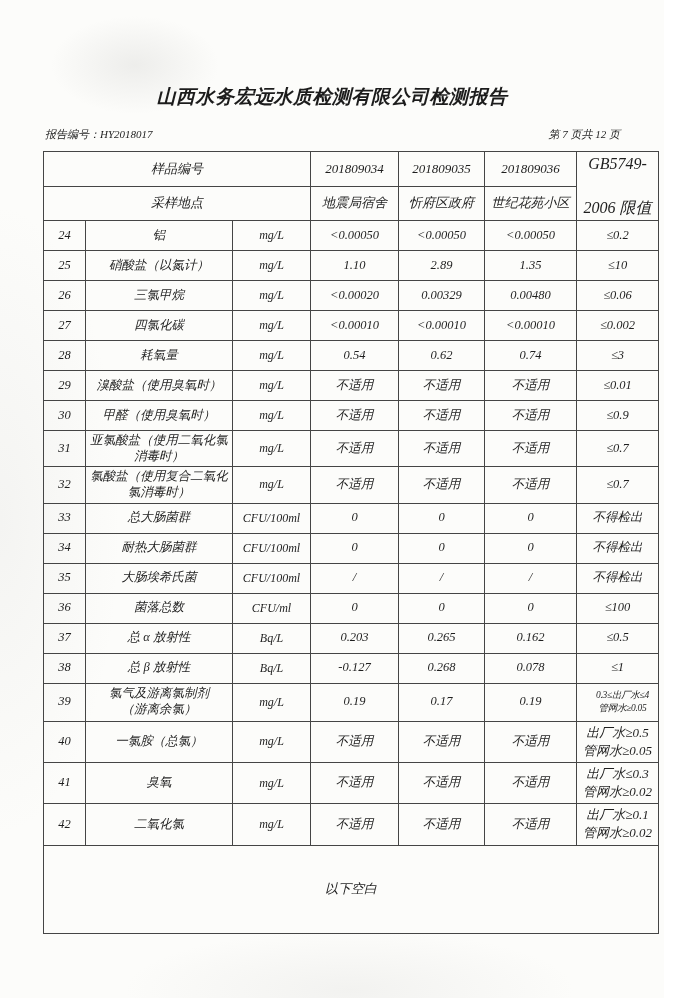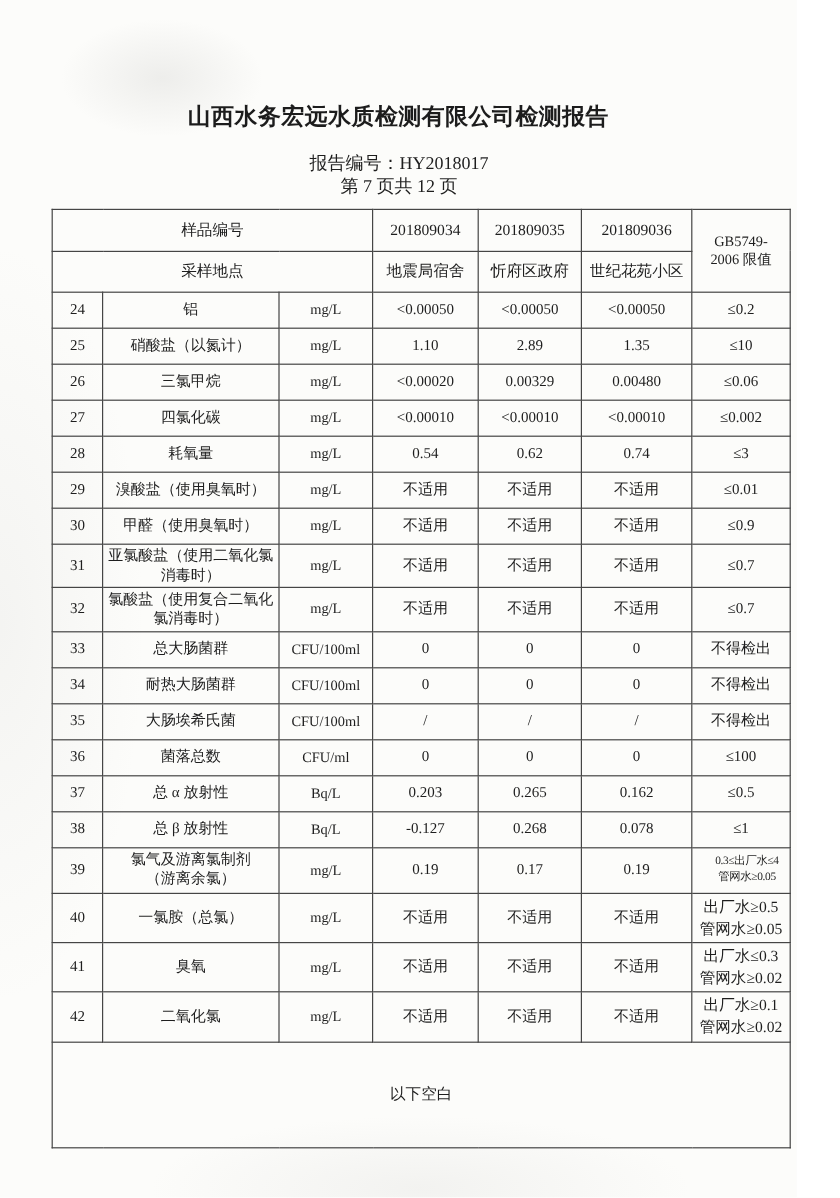--- a/index.html
+++ b/index.html
@@ -11,38 +11,38 @@
   .page {
     position: relative;
     width: 664px;
     height: 998px;
     background:
       radial-gradient(ellipse 120px 70px at 135px 65px, rgba(185,185,182,0.22), transparent 70%),
       radial-gradient(ellipse 160px 420px at 0px 520px, rgba(198,198,195,0.15), transparent 75%),
       radial-gradient(ellipse 300px 80px at 350px 990px, rgba(198,198,195,0.18), transparent 75%),
       #fcfcfa;
     overflow: hidden;
+    font-style: italic;
   }
   .title {
     margin-top: 84px;
     text-align: center;
     font-family: "Liberation Sans", "DejaVu Sans", sans-serif;
     font-weight: bold;
     font-size: 19px;
     letter-spacing: 0.5px;
     color: #1c1c1c;
   }
   .meta-row {
     display: flex;
     justify-content: space-between;
-    align-items: center;
+    align-items: flex-end;
     margin: 17px 44px 0 45px;
-    font-size: 15px;
+    font-size: 11px;
     color: #1e1e1e;
-    flex-direction: column;
   }
   table.report {
     margin: 9px 0 0 43px;
     width: 615px;
     border-collapse: collapse;
     table-layout: fixed;
     font-size: 12.5px;
     color: #1e1e1e;
   }
   table.report td {
@@ -50,23 +50,23 @@
     text-align: center;
     vertical-align: middle;
     padding: 2px 2px;
     line-height: 1.25;
   }
   thead td { height: 32px; font-size: 13px; }
   .limit-head { padding: 0; }
   .limit-head .lh-wrap {
     display: flex;
     flex-direction: column;
-    justify-content: center;
+    justify-content: space-between;
     height: 64px;
-    font-size: 12px;
+    font-size: 16px;
   }
   tbody.rows td { height: 30px; }
   td.c-name {
     text-align: left;
     padding-left: 8px;
     padding-right: 4px;
     white-space: pre-line;
   }
   td.c-unit { font-size: 12px; margin-left: 20px; }
   td.c-limit { white-space: pre-line; margin-top: 25px; }

